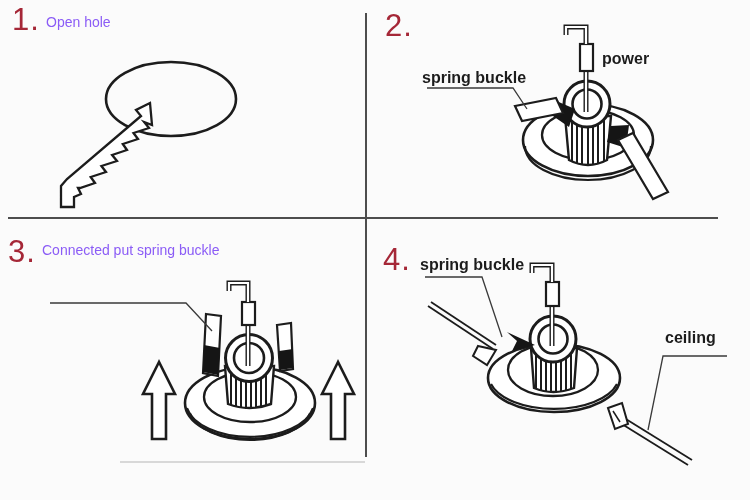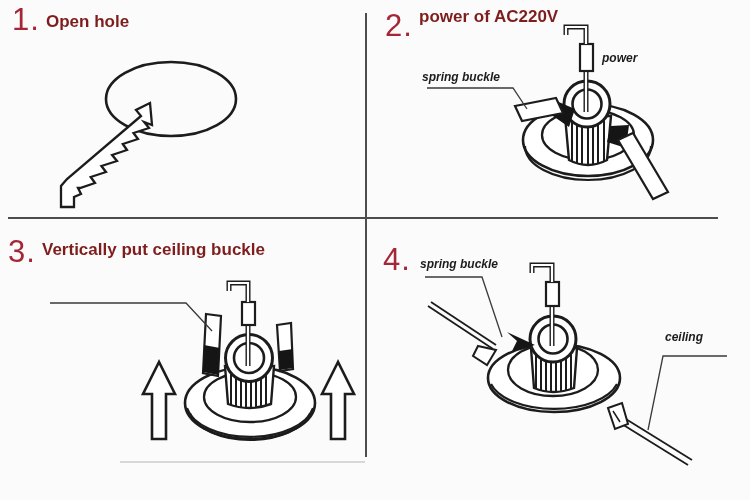--- a/index.html
+++ b/index.html
@@ -8,27 +8,26 @@
     background:#fbfbfb;overflow:hidden;
     font-family:"Liberation Sans","DejaVu Sans",sans-serif;
   }
   .panel{position:absolute;}
   .panel svg{position:absolute;left:0;top:0;}
   .step-number{
     position:absolute;color:#a52737;font-size:31px;line-height:1;
     font-weight:400;letter-spacing:1px;
   }
   .step-title{
-    position:absolute;color:#7f1d1d;font-weight:bold;font-size:17px;line-height:16px;
+    position:absolute;color:#8b5cf6;font-weight:normal;font-size:14px;line-height:16px;
     white-space:nowrap;
   }
   .part-label{
-    position:absolute;color:#1c1c1c;font-weight:bold;font-size:12px;line-height:13px;
+    position:absolute;color:#1c1c1c;font-weight:bold;font-size:16px;line-height:13px;
     white-space:nowrap;
-    font-style:italic;
   }
   .divider{position:absolute;background:#4d4d4d;}
   .divider.v{left:365px;top:13px;width:2px;height:444px;}
   .divider.h{left:8px;top:217px;width:710px;height:2px;}
 </style>
 </head>
 <body>
 
 <div class="stage">
 
@@ -88,21 +87,20 @@
       </g>
       <g>
         <polygon points="236,126 254,125 251,148 232,142" fill="#151515"></polygon>
         <polygon points="243,140 258,133 293,192 278,199" fill="#ffffff" stroke="#1c1c1c" stroke-width="2.2"></polygon>
       </g>
 
       <path d="M 52,88 H 138 L 152,109" fill="none" stroke="#3a3a3a" stroke-width="1.3"></path>
     </svg>
     <span class="step-number" style="left:10px;top:10px">2.</span>
     <div class="step-title" style="left:44px;top:9px">
-      <div>power of AC220V</div>
     </div>
     <span class="part-label" style="left:47px;top:71px">spring buckle</span>
     <span class="part-label" style="left:227px;top:52px">power</span>
   </div>
 
   <div class="panel" style="left:0;top:218px;width:375px;height:282px">
     <svg width="375" height="282" viewBox="0 0 375 282">
       <g>
         <ellipse cx="250" cy="185" rx="65" ry="36" fill="#ffffff" stroke="#1c1c1c" stroke-width="2.6"></ellipse>
         <path d="M 187,190 A 64 35 0 0 0 313,190" fill="none" stroke="#1c1c1c" stroke-width="2.2"></path>
@@ -142,21 +140,21 @@
       </g>
 
       <polygon points="159,144 143,176 152,176 152,221 166,221 166,176 175,176" fill="#ffffff" stroke="#1c1c1c" stroke-width="2.6" stroke-linejoin="miter"></polygon>
       <polygon points="338,144 322,176 331,176 331,221 345,221 345,176 354,176" fill="#ffffff" stroke="#1c1c1c" stroke-width="2.6" stroke-linejoin="miter"></polygon>
 
       <path d="M 50,85 H 186 L 212,113" fill="none" stroke="#3a3a3a" stroke-width="1.3"></path>
       <line x1="120" y1="244" x2="365" y2="244" stroke="#cccccc" stroke-width="1.5"></line>
     </svg>
     <span class="step-number" style="left:8px;top:18px">3.</span>
     <div class="step-title" style="left:42px;top:24px">
-      <div>Vertically put ceiling buckle</div>
+      <div>Connected put spring buckle</div>
     </div>
   </div>
 
   <div class="panel" style="left:375px;top:218px;width:375px;height:282px">
     <svg width="375" height="282" viewBox="0 0 375 282">
 
       <g stroke="#1c1c1c" stroke-width="1.8">
         <line x1="56" y1="84" x2="121" y2="127"></line>
         <line x1="53" y1="88" x2="118" y2="131"></line>
       </g>

